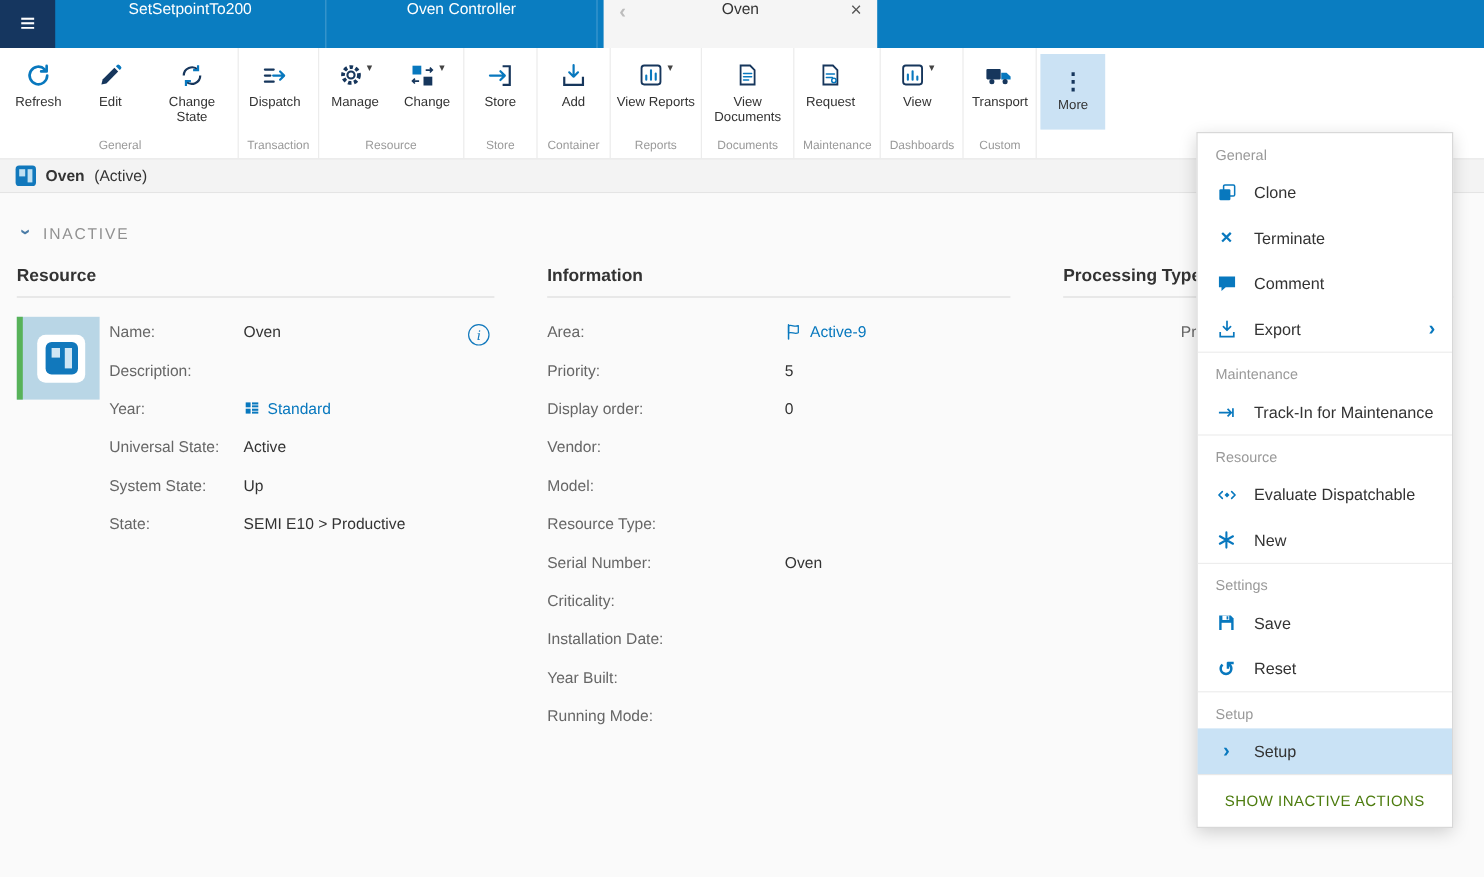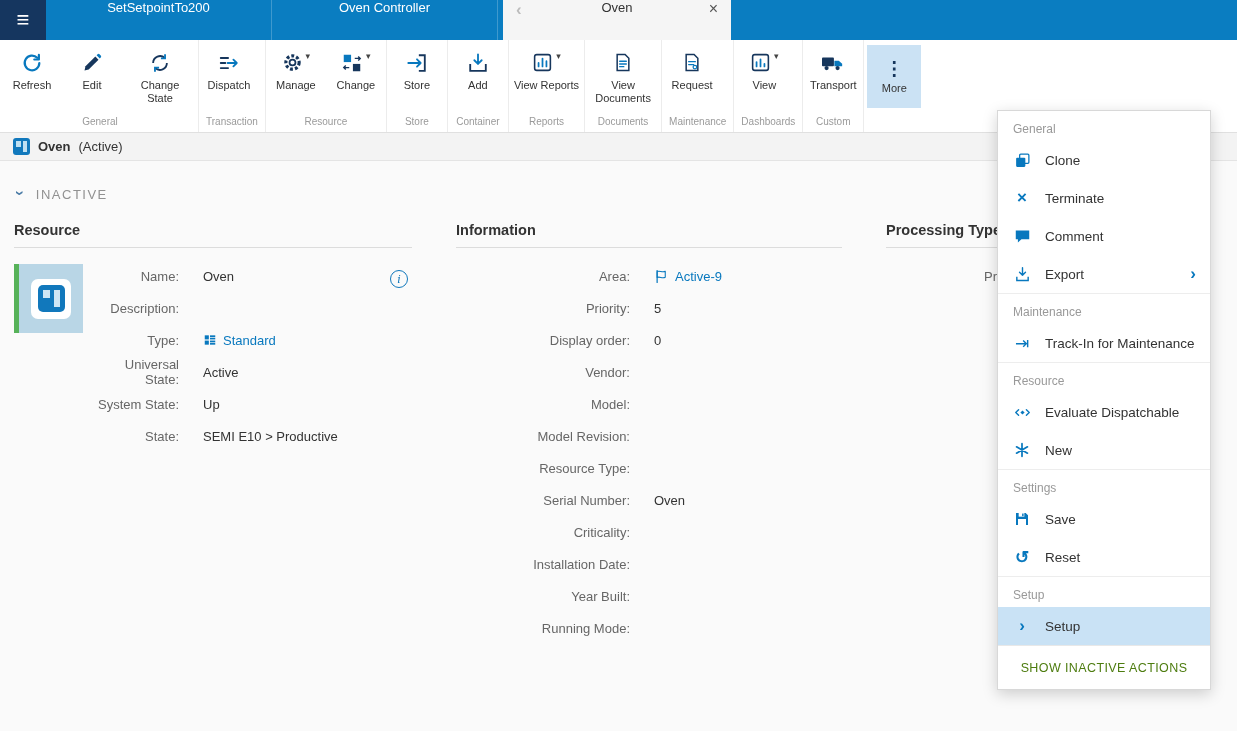--- a/index.html
+++ b/index.html
@@ -50,21 +50,21 @@
 
   .res-body { display:flex; position:relative; }
   .res-img { width:69px; height:69px; background:#b9d6e6; border-left:5px solid #57b259; display:flex; align-items:center; justify-content:center; margin-top:4px; margin-right:8px; flex-shrink:0; }
   .res-logo { width:40px; height:40px; background:#fff; border-radius:7px; display:flex; align-items:center; justify-content:center; }
   .res-logo-inner { width:27px; height:27px; background:#1178bc; border-radius:5px; position:relative; }
   .res-logo-inner::before { content:""; position:absolute; left:5px; top:5px; width:7px; height:8px; background:#cfe6f4; }
   .res-logo-inner::after { content:""; position:absolute; right:5px; top:5px; width:6px; height:17px; background:#cfe6f4; }
 
   .fields { flex:1; }
   .frow { display:flex; height:32px; align-items:center; font-size:13px; }
-  .flabel { text-align:right; color:#666; padding-right:24px; flex-shrink:0; }
+  .flabel { color:#666; padding-right:8px; flex-shrink:0; }
   .col1 .flabel { width:112px; }
   .col2 .flabel { width:198px; }
   .fvalue { color:#333; display:flex; align-items:center; gap:6px; }
   .fvalue.link { color:#0878be; cursor:pointer; }
   .info-badge { position:absolute; top:10px; right:4px; width:18px; height:18px; border:1.6px solid #1178bc; border-radius:50%; color:#1178bc; font-size:11px; font-style:italic; font-family:"DejaVu Serif", serif; display:flex; align-items:center; justify-content:center; cursor:pointer; }
   .partial-row { height:32px; display:flex; align-items:center; font-size:13px; color:#666; padding-left:98px; }
 
   
   .menu { position:absolute; left:997px; top:110px; width:214px; background:#fff; border:1px solid #d8d8d8; box-shadow:0 4px 14px rgba(0,0,0,.18); z-index:40; }
   .mglabel { padding:11px 15px 5px; font-size:12px; color:#999; }
@@ -324,21 +324,21 @@
           <div class="fields">
             <div class="frow">
               <span class="flabel">Name:</span>
               <span class="fvalue">Oven</span>
             </div>
             <div class="frow">
               <span class="flabel">Description:</span>
               <span class="fvalue"></span>
             </div>
             <div class="frow">
-              <span class="flabel">Type:</span>
+              <span class="flabel">Year:</span>
               <span class="fvalue link">
                 <svg width="14" height="14" viewBox="0 0 24 24">
                     <rect x="3" y="4" width="7" height="7" fill="#0878be"></rect>
                     <rect x="12" y="4" width="9" height="3" fill="#0878be"></rect>
                     <rect x="12" y="8.2" width="9" height="2.8" fill="#0878be"></rect>
                     <rect x="3" y="13" width="7" height="7" fill="#0878be"></rect>
                     <rect x="12" y="13" width="9" height="3" fill="#0878be"></rect>
                     <rect x="12" y="17.2" width="9" height="2.8" fill="#0878be"></rect>
                   </svg>
                 <span>Standard</span>
@@ -384,24 +384,20 @@
           </div>
           <div class="frow">
             <span class="flabel">Vendor:</span>
             <span class="fvalue"></span>
           </div>
           <div class="frow">
             <span class="flabel">Model:</span>
             <span class="fvalue"></span>
           </div>
           <div class="frow">
-            <span class="flabel">Model Revision:</span>
-            <span class="fvalue"></span>
-          </div>
-          <div class="frow">
             <span class="flabel">Resource Type:</span>
             <span class="fvalue"></span>
           </div>
           <div class="frow">
             <span class="flabel">Serial Number:</span>
             <span class="fvalue">Oven</span>
           </div>
           <div class="frow">
             <span class="flabel">Criticality:</span>
             <span class="fvalue"></span>

